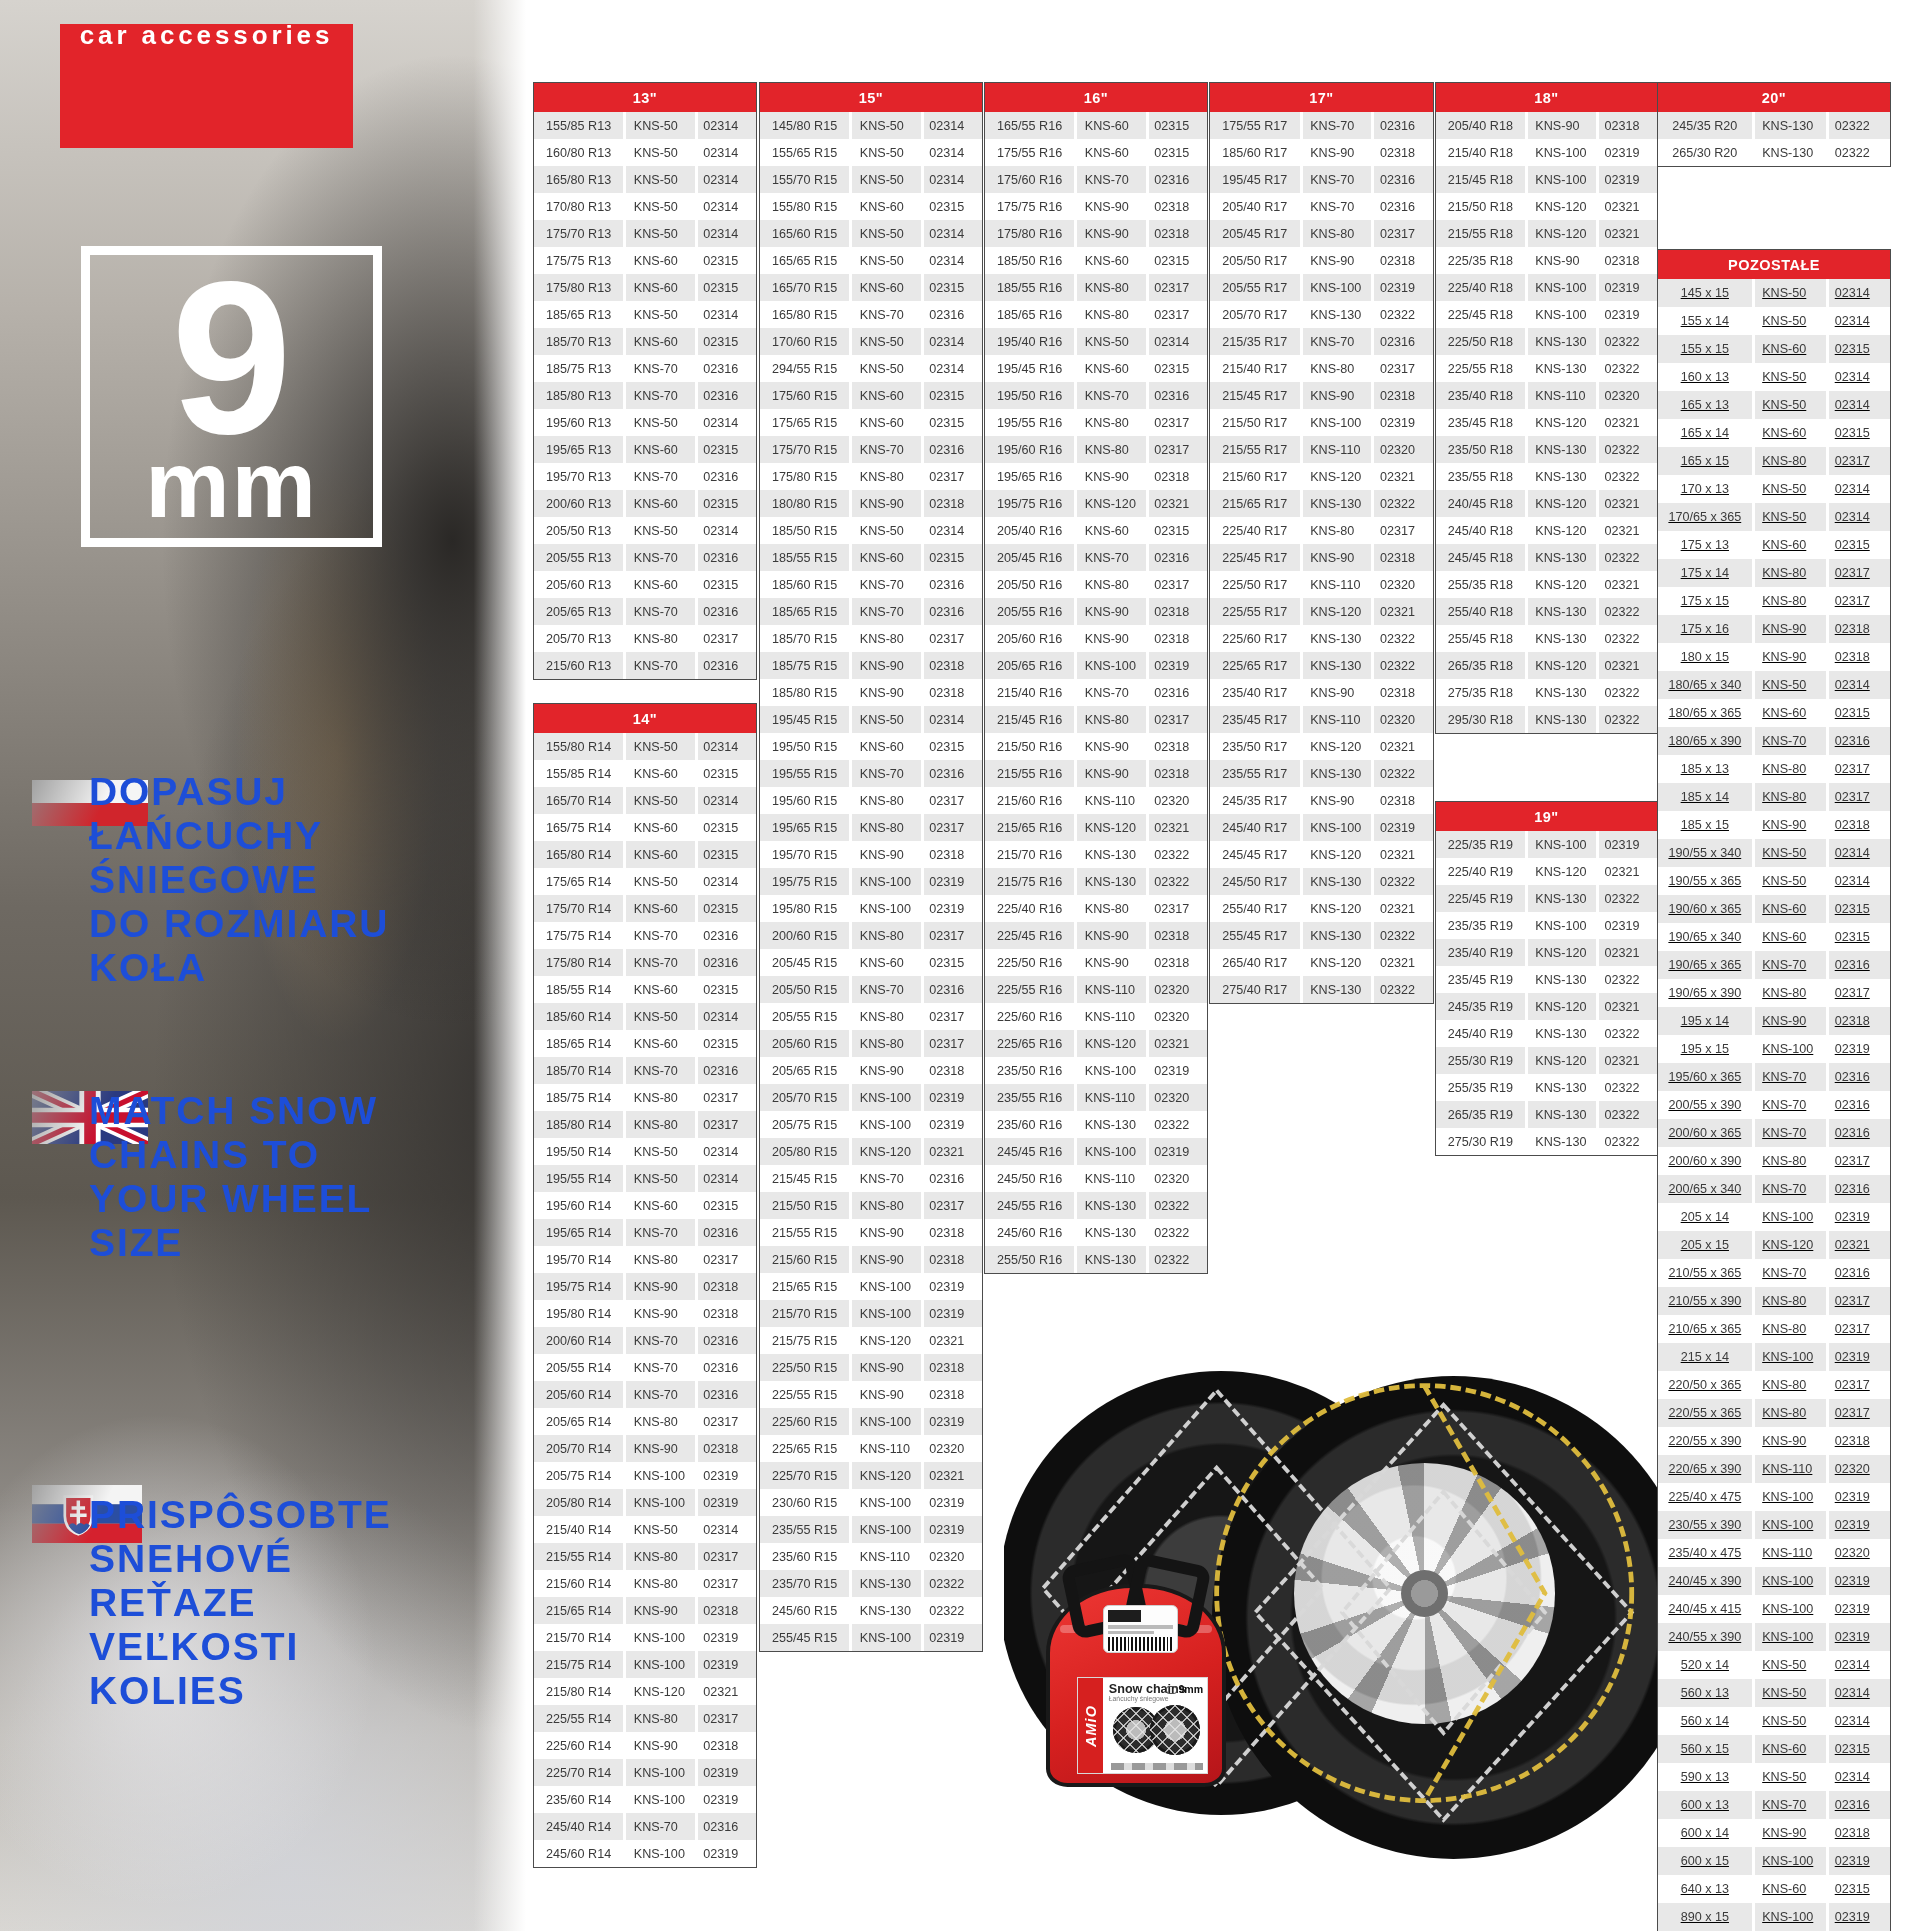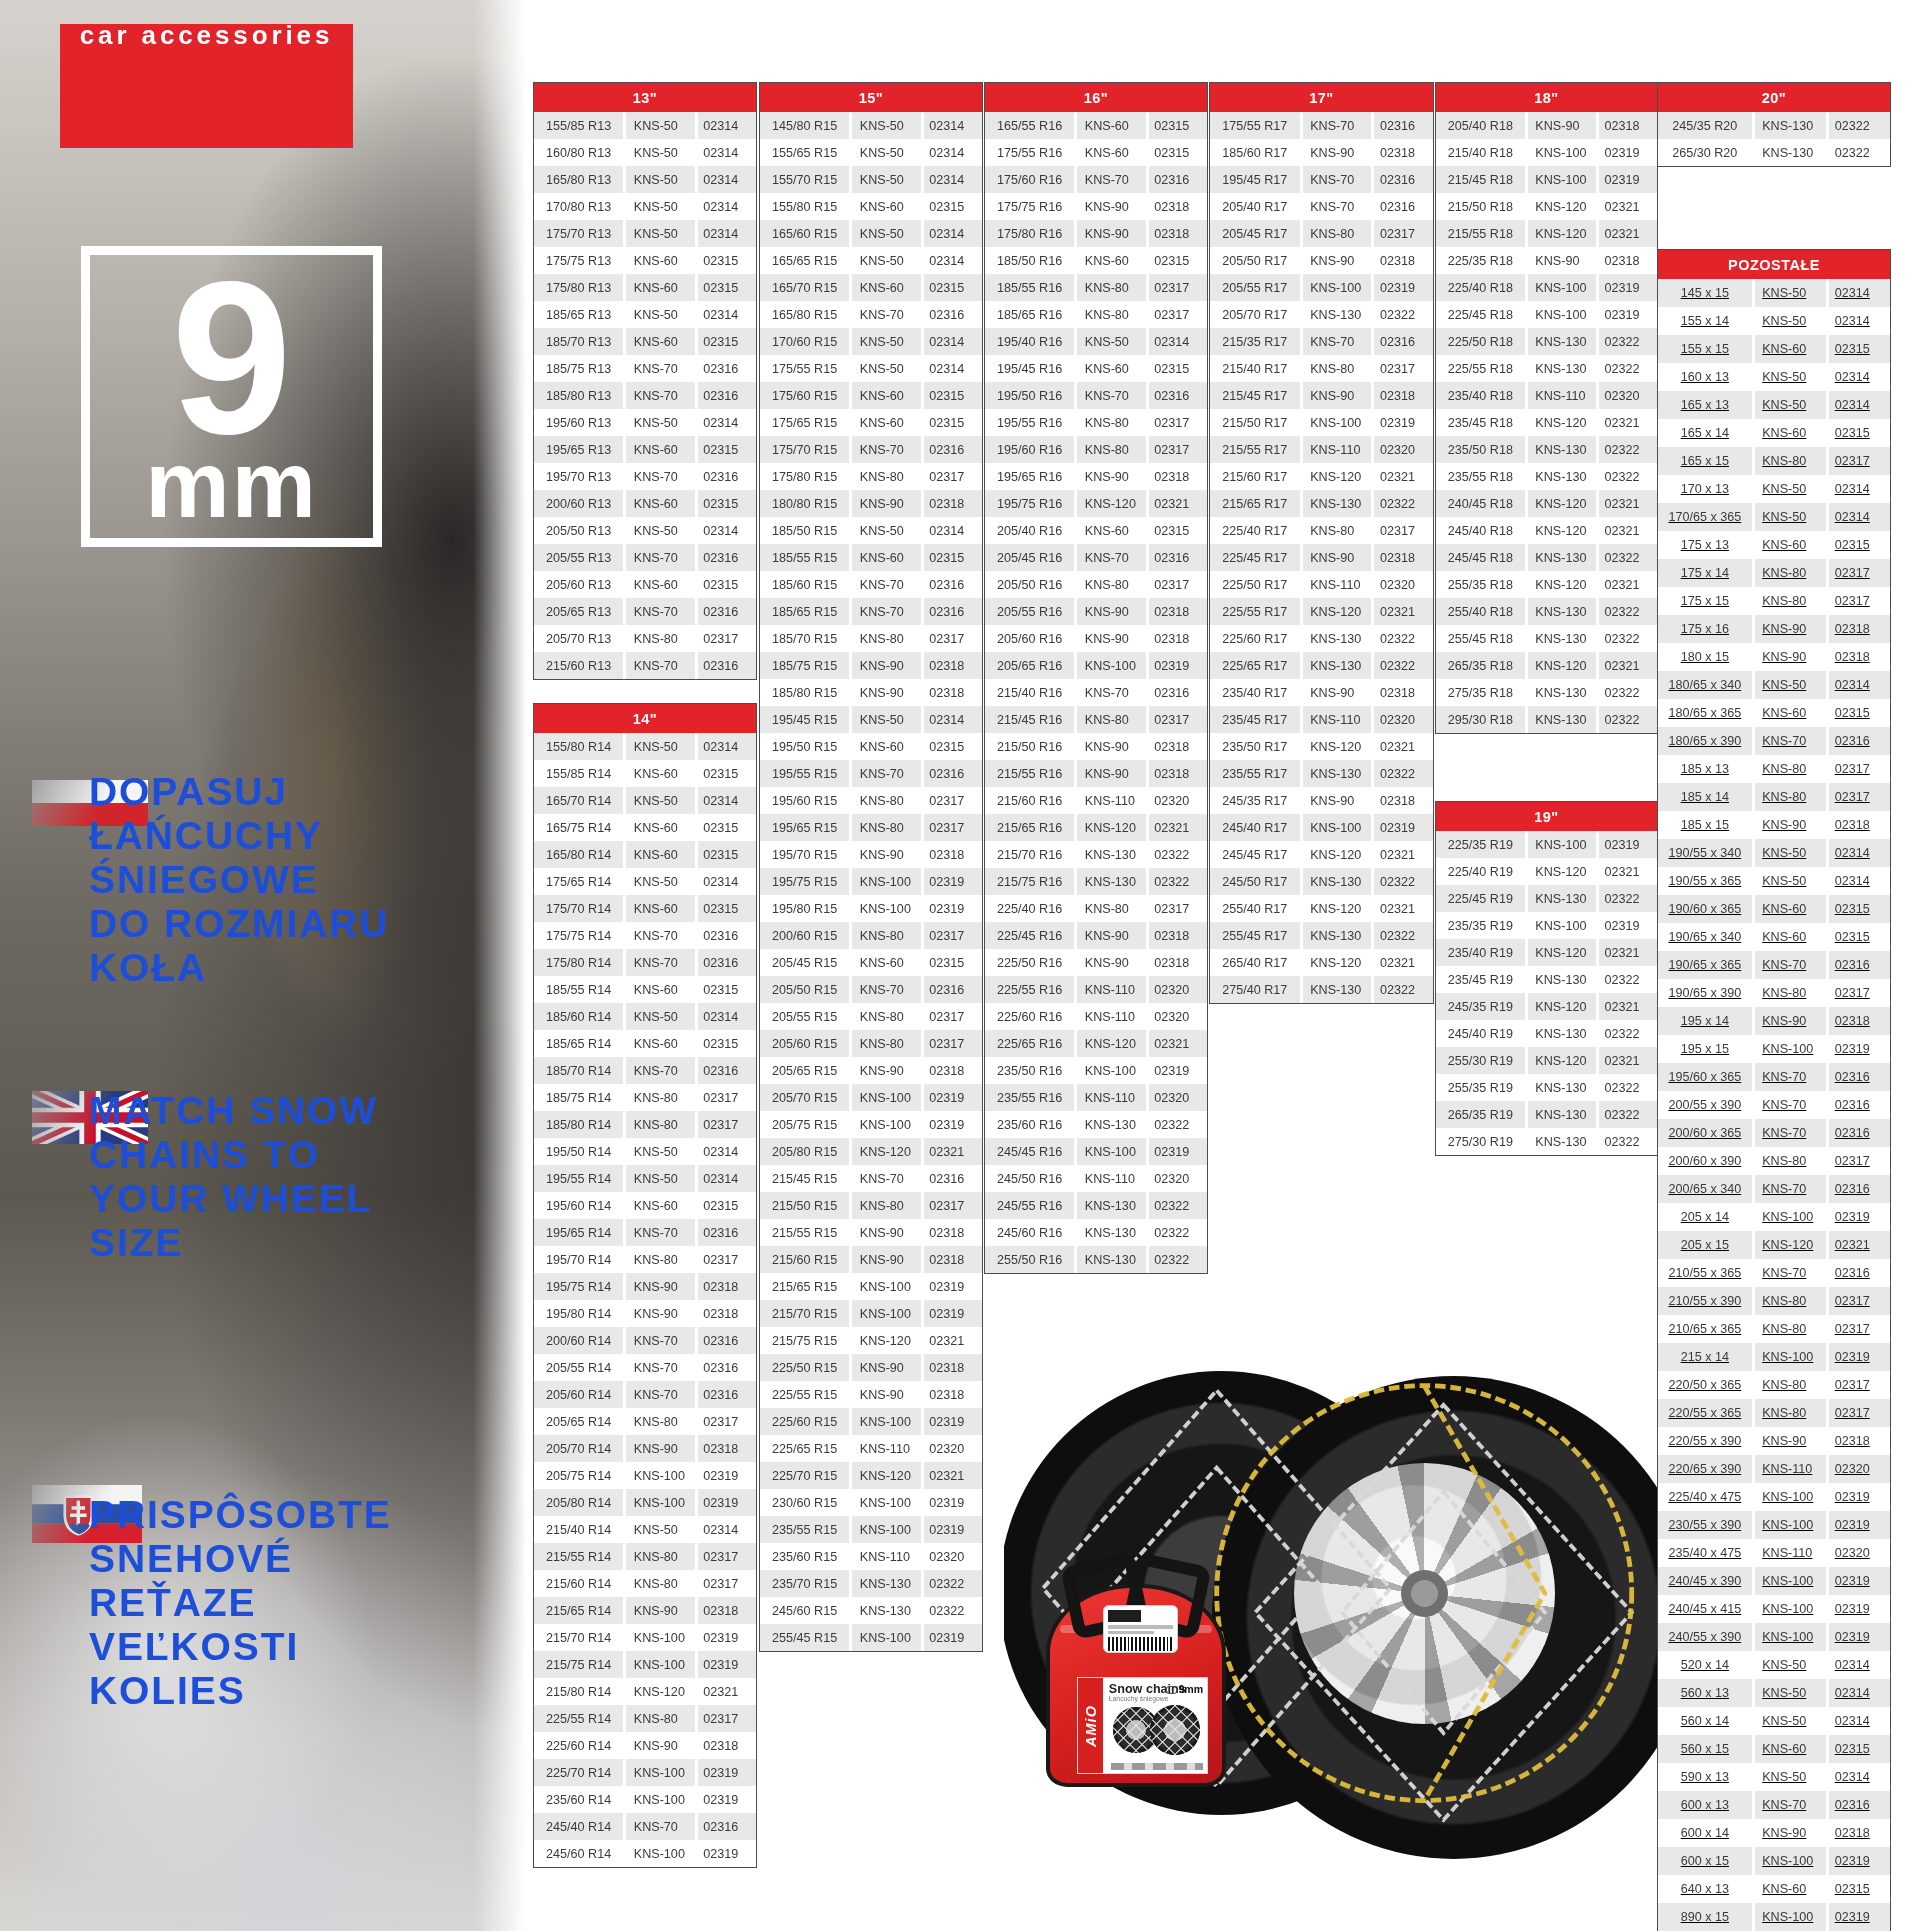--- a/index.html
+++ b/index.html
@@ -605,21 +605,21 @@
         <div class="tcell c0">165/80 R15</div>
         <div class="tcell c1">KNS-70</div>
         <div class="tcell c2">02316</div>
       </div>
       <div class="trow">
         <div class="tcell c0">170/60 R15</div>
         <div class="tcell c1">KNS-50</div>
         <div class="tcell c2">02314</div>
       </div>
       <div class="trow">
-        <div class="tcell c0">175/55 R15</div>
+        <div class="tcell c0">294/55 R15</div>
         <div class="tcell c1">KNS-50</div>
         <div class="tcell c2">02314</div>
       </div>
       <div class="trow">
         <div class="tcell c0">175/60 R15</div>
         <div class="tcell c1">KNS-60</div>
         <div class="tcell c2">02315</div>
       </div>
       <div class="trow">
         <div class="tcell c0">175/65 R15</div>

